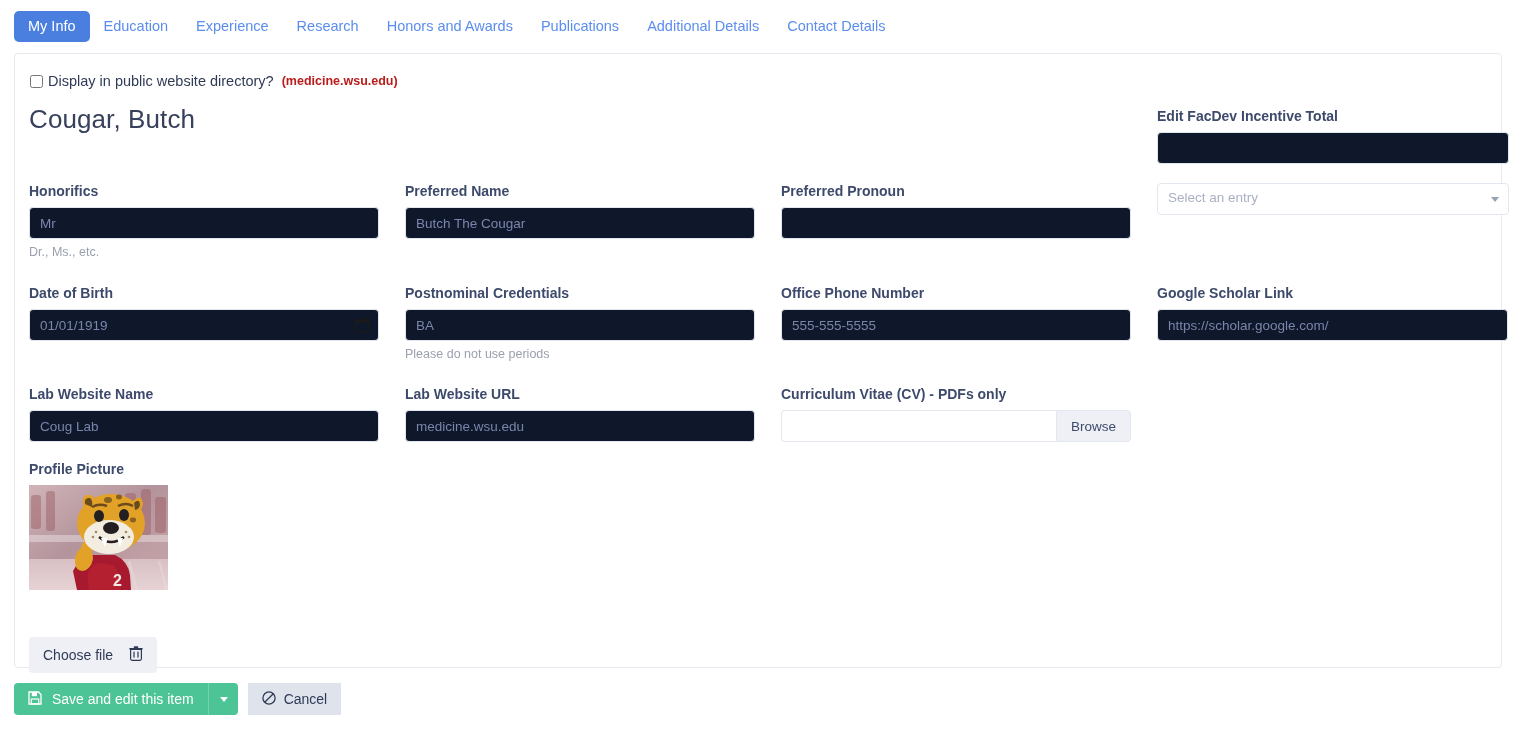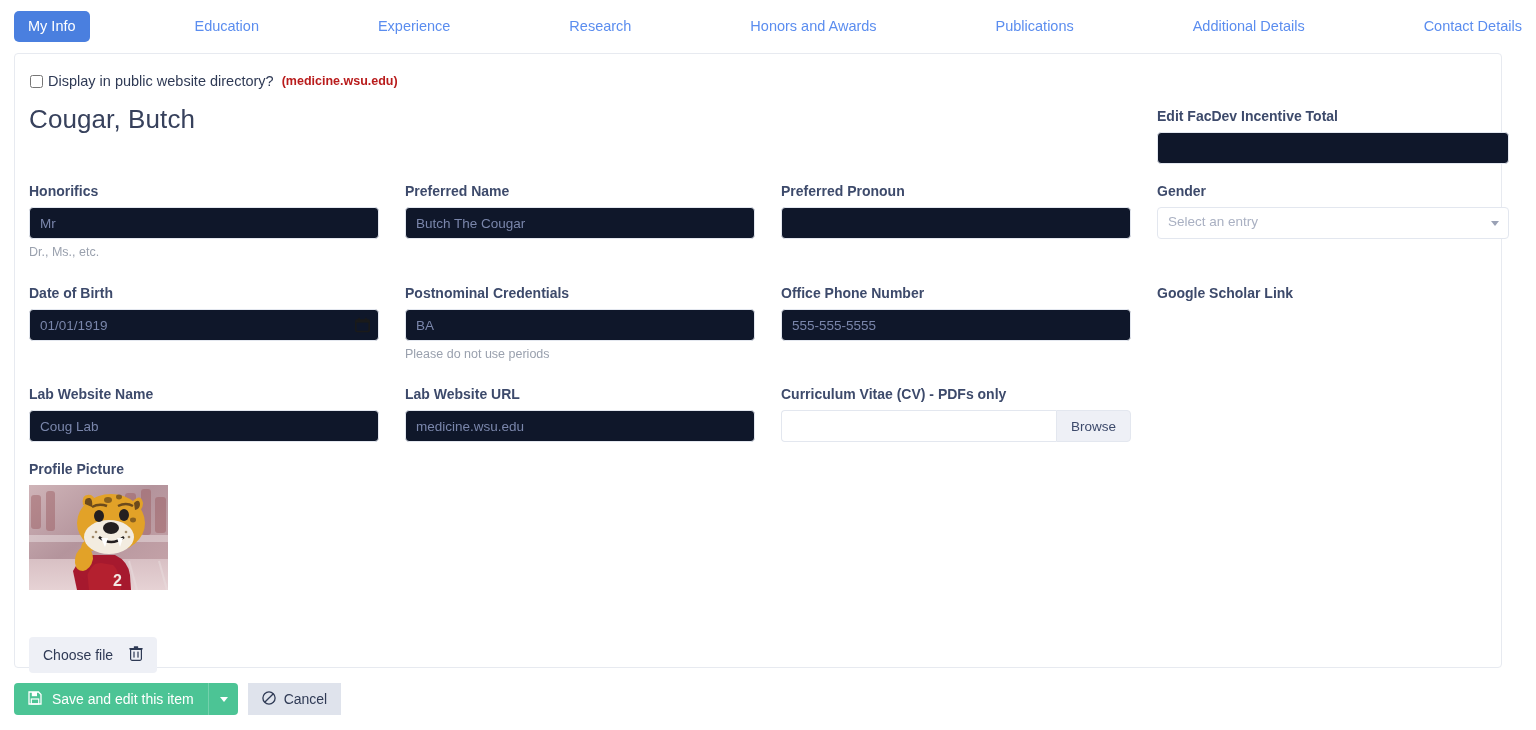--- a/index.html
+++ b/index.html
@@ -17,21 +17,20 @@
   
   .tabstrip {
     position: absolute;
     left: 0; top: 0;
     width: 1536px;
     height: 53px;
     display: flex;
     align-items: center;
     padding-left: 14px;
     gap: 0px;
-    justify-content: space-between;
   }
   .tab {
     font-size: 14.5px;
     color: #5b8def;
     padding: 7px 14px;
     border-radius: 5px;
     white-space: nowrap;
     cursor: pointer;
     line-height: 1.2;
   }
@@ -306,21 +305,20 @@
       <label class="flabel">Preferred Name</label>
       <input class="inp" type="text" value="Butch The Cougar" style="">
     </div>
 
     <div class="field" style="left:766px; top:129px; width:350px;">
       <label class="flabel">Preferred Pronoun</label>
       <input class="inp" type="text" value="" style="">
     </div>
 
     <div class="field" style="left:1142px; top:129px; width:352px;">
-      <label class="flabel">Gender</label>
       <div class="selwrap">
         <div class="selbox">Select an entry</div>
         <span class="caret"></span>
       </div>
     </div>
 
     <div class="field" style="left:14px; top:231px; width:350px;">
       <label class="flabel">Date of Birth</label>
       <div class="datewrap">
         <input class="inp" type="text" value="01/01/1919" style="">
@@ -341,20 +339,21 @@
       <span class="help">Please do not use periods</span>
     </div>
 
     <div class="field" style="left:766px; top:231px; width:350px;">
       <label class="flabel">Office Phone Number</label>
       <input class="inp" type="text" value="555-555-5555" style="">
     </div>
 
     <div class="field" style="left:1142px; top:231px; width:352px;">
       <label class="flabel">Google Scholar Link</label>
+      <input class="inp" type="text" style="width: 351px;" value="https://scholar.google.com/">
     </div>
 
     <div class="field" style="left:14px; top:332px; width:350px;">
       <label class="flabel">Lab Website Name</label>
       <input class="inp" type="text" value="Coug Lab" style="">
     </div>
 
     <div class="field" style="left:390px; top:332px; width:350px;">
       <label class="flabel">Lab Website URL</label>
       <input class="inp" type="text" value="medicine.wsu.edu" style="">

